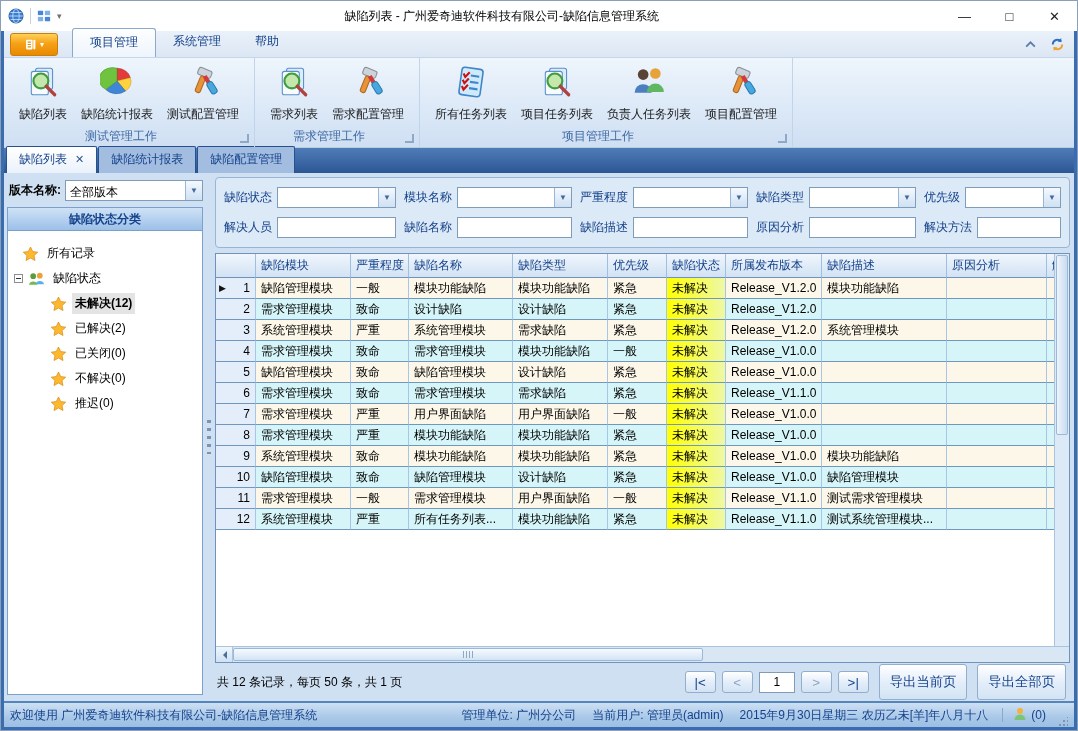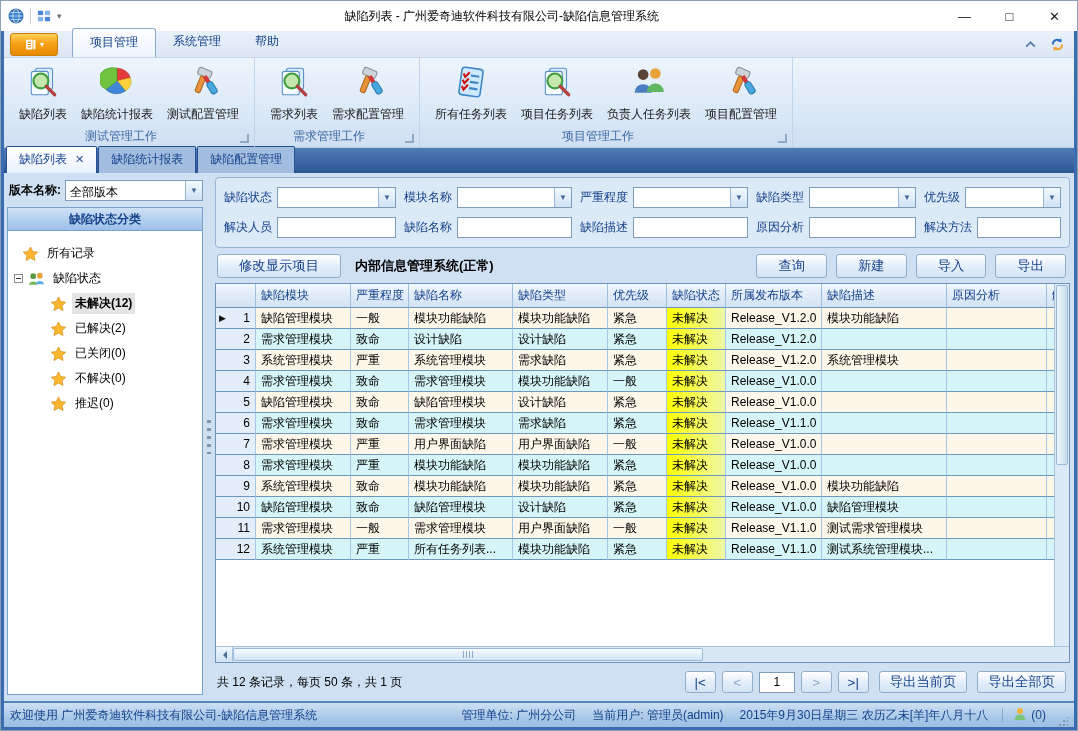--- a/index.html
+++ b/index.html
@@ -143,21 +143,21 @@
   .hs-grip { width:10px; height:7px;
     background:repeating-linear-gradient(90deg,#8ea9c8 0 1px, transparent 1px 3px); }
 
   
   .page-row { display:flex; align-items:center; height:28px; flex:none; margin:5px 4px 3px 2px; }
   .page-summary { margin-left:0; color:#000; }
   .pg-btn { width:31px; height:22px; padding:0; margin-left:6px; }
   .pg-btn.dim { color:#8fa6c2; }
   .page-input { width:36px; height:21px; margin-left:6px; border:1px solid #7f9db9;
     text-align:center; background:#fff; font:12px "Liberation Sans","DejaVu Sans",sans-serif; }
-  .exp-btn { height:22px; padding:0 10px; margin-left:10px; }
+  .exp-btn { height:36px; padding:0 10px; margin-left:10px; }
 
   
   .statusbar { height:26px; flex:none; background:linear-gradient(#cde0f3,#a9c8e8 60%,#9dbfe4);
     border-top:2px solid #5585bd; display:flex; align-items:center; color:#15428b;
     padding:0 6px; white-space:nowrap; }
   .sb-spacer { flex:1; }
   .sb-item { margin-left:16px; }
   .sb-sep { width:1px; height:14px; background:#87a9cf; margin-left:14px; }
   .sb-count { margin-left:4px; }
   .sb-grip { margin-left:12px; width:10px; height:10px; align-self:flex-end;
@@ -496,31 +496,20 @@
             <div class="fcell">
               <span class="flabel">原因分析</span>
               <input class="raw ffield" style="">
             </div>
             <div class="fcell">
               <span class="flabel">解决方法</span>
               <input class="raw ffield" style="">
             </div>
           </div>
 
-        <div class="toolbar-row">
-          <button class="btn">修改显示项目</button>
-          <span class="sys-title">内部信息管理系统(正常)</span>
-          <span class="tb-spacer"></span>
-          <span id="toolbarButtons" style="display:flex;">
-              <button class="btn">查询</button>
-              <button class="btn">新建</button>
-              <button class="btn">导入</button>
-              <button class="btn">导出</button>
-            </span>
-        </div>
 
         <div class="grid-outer">
           <div class="grid-scroll-area">
             <div class="grid-clip">
               <div class="grid-table" id="gridTable">
                   <div class="grid-header">
                     <div class="hcell" style="width: 40px;"></div>
                     <div class="hcell" style="width: 95px;">缺陷模块</div>
                     <div class="hcell" style="width: 58px;">严重程度</div>
                     <div class="hcell" style="width: 104px;">缺陷名称</div>

